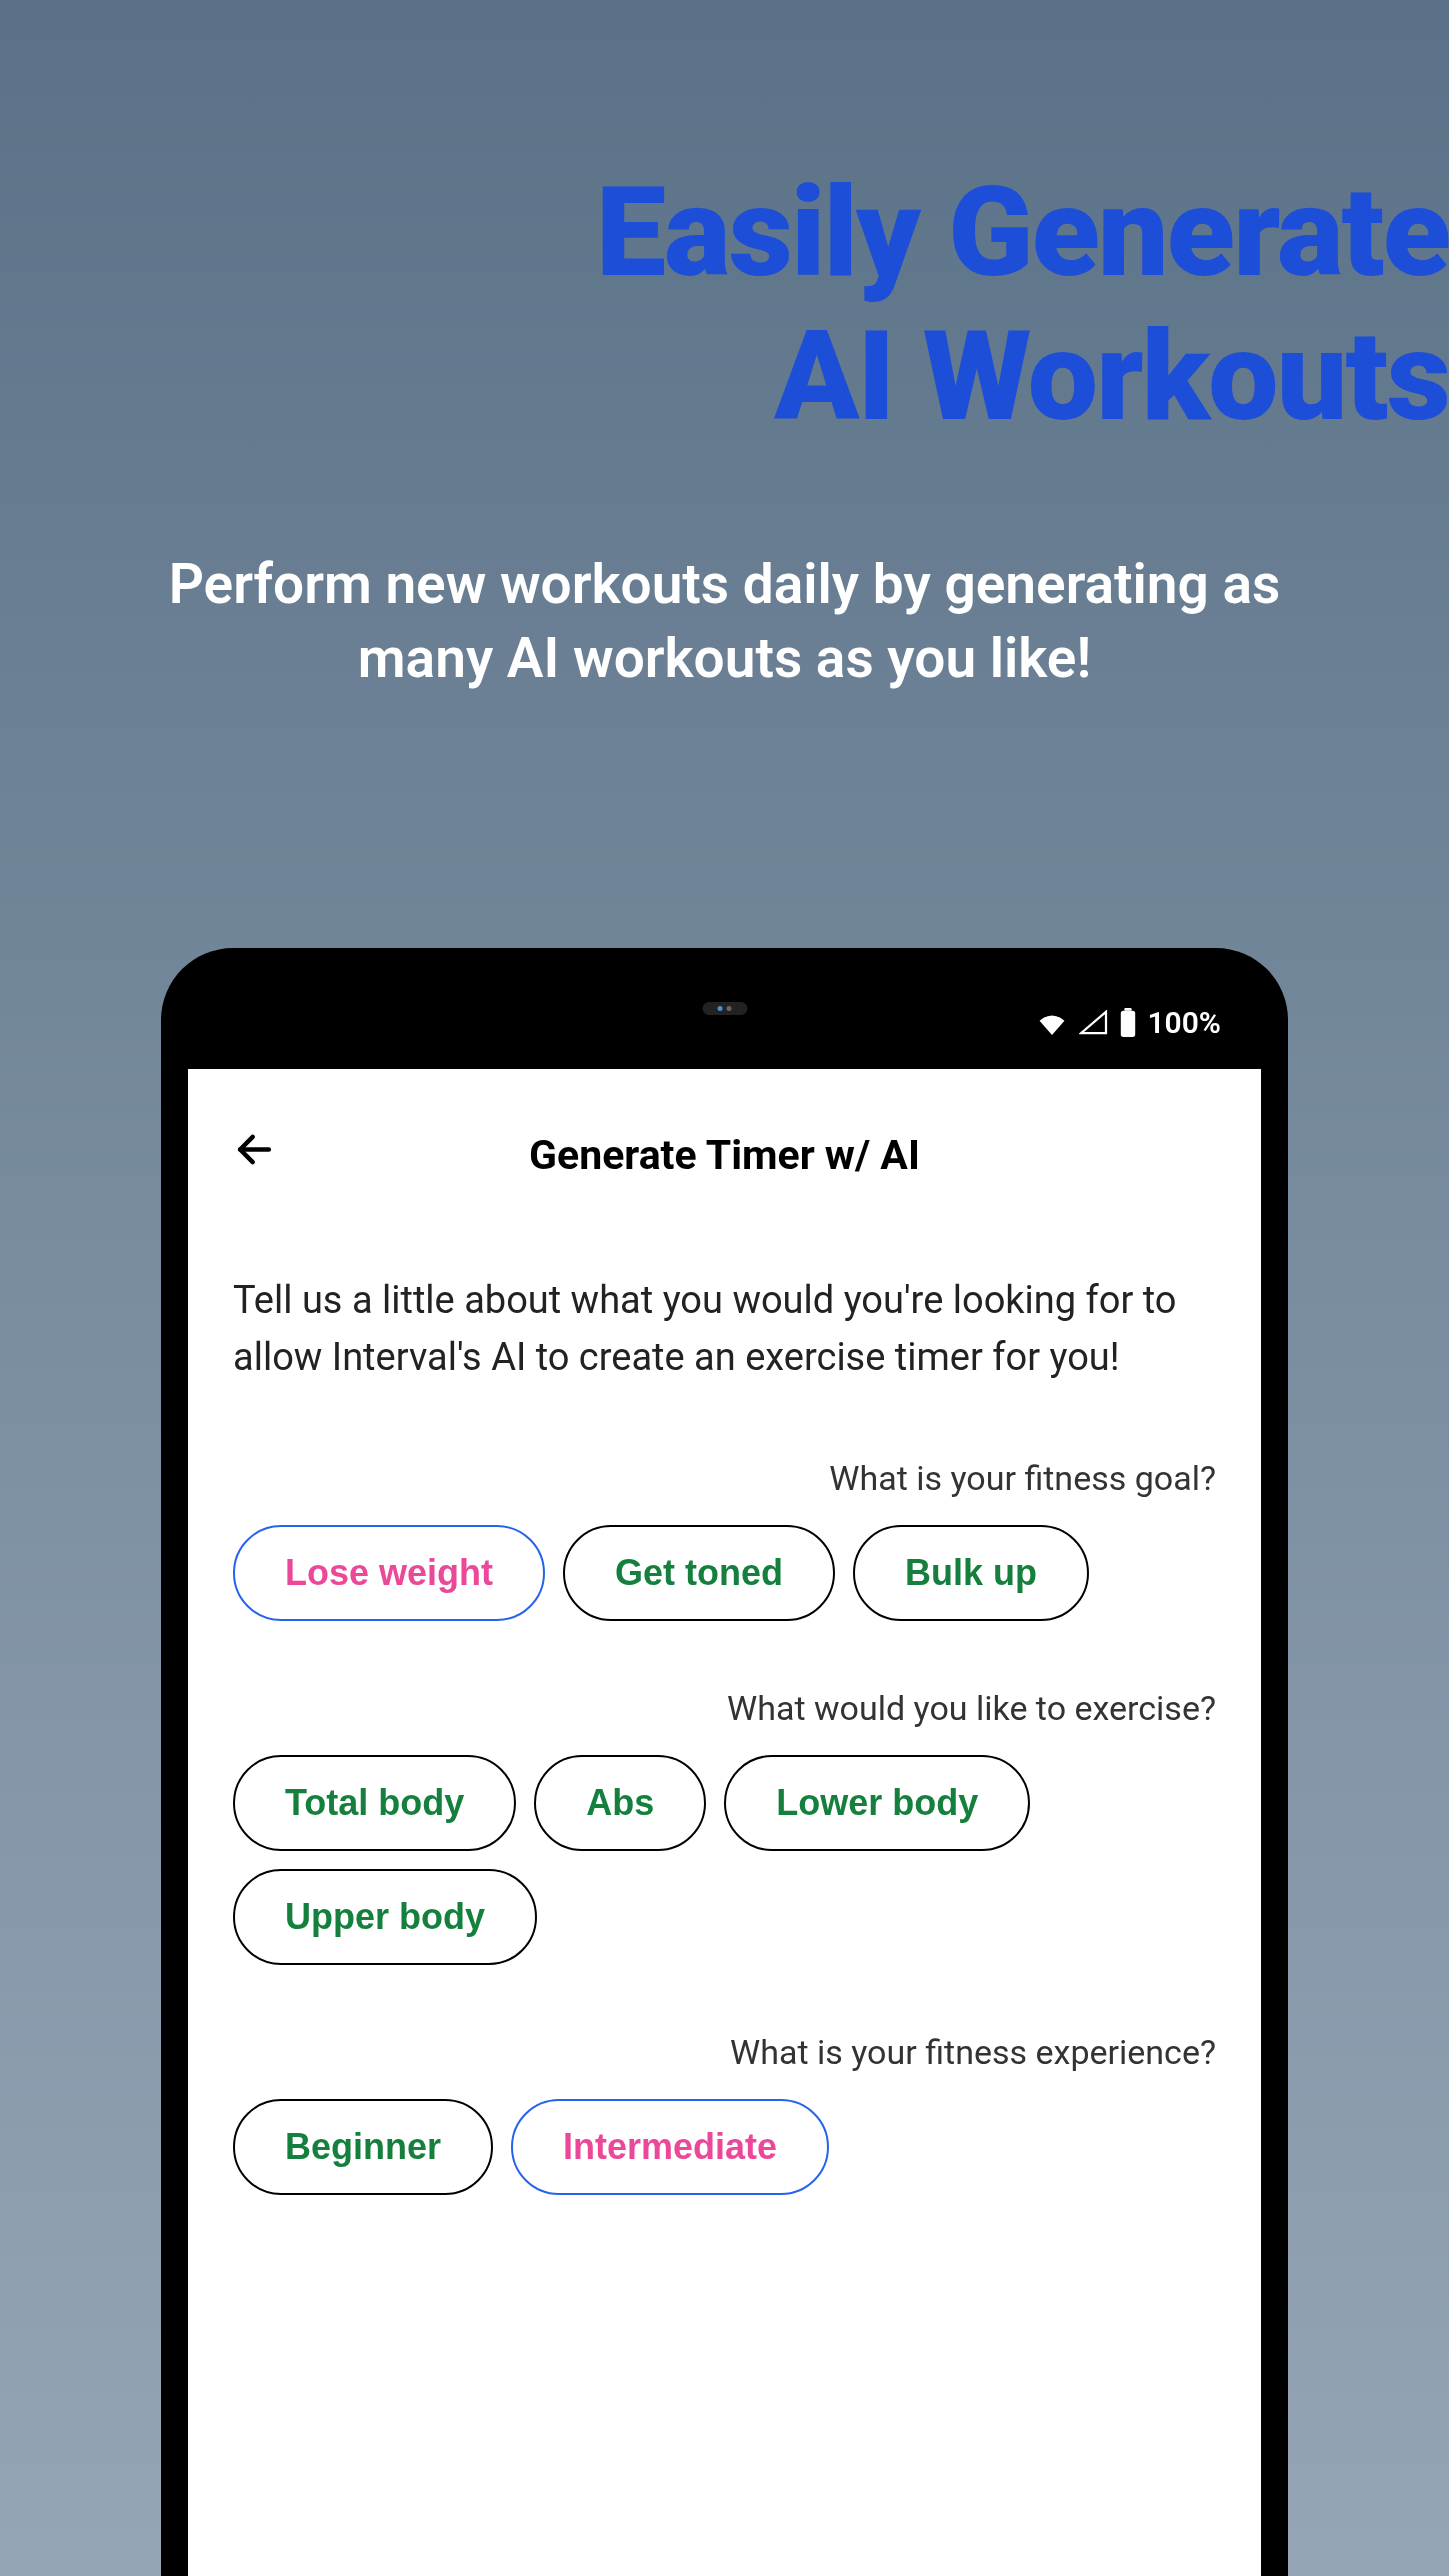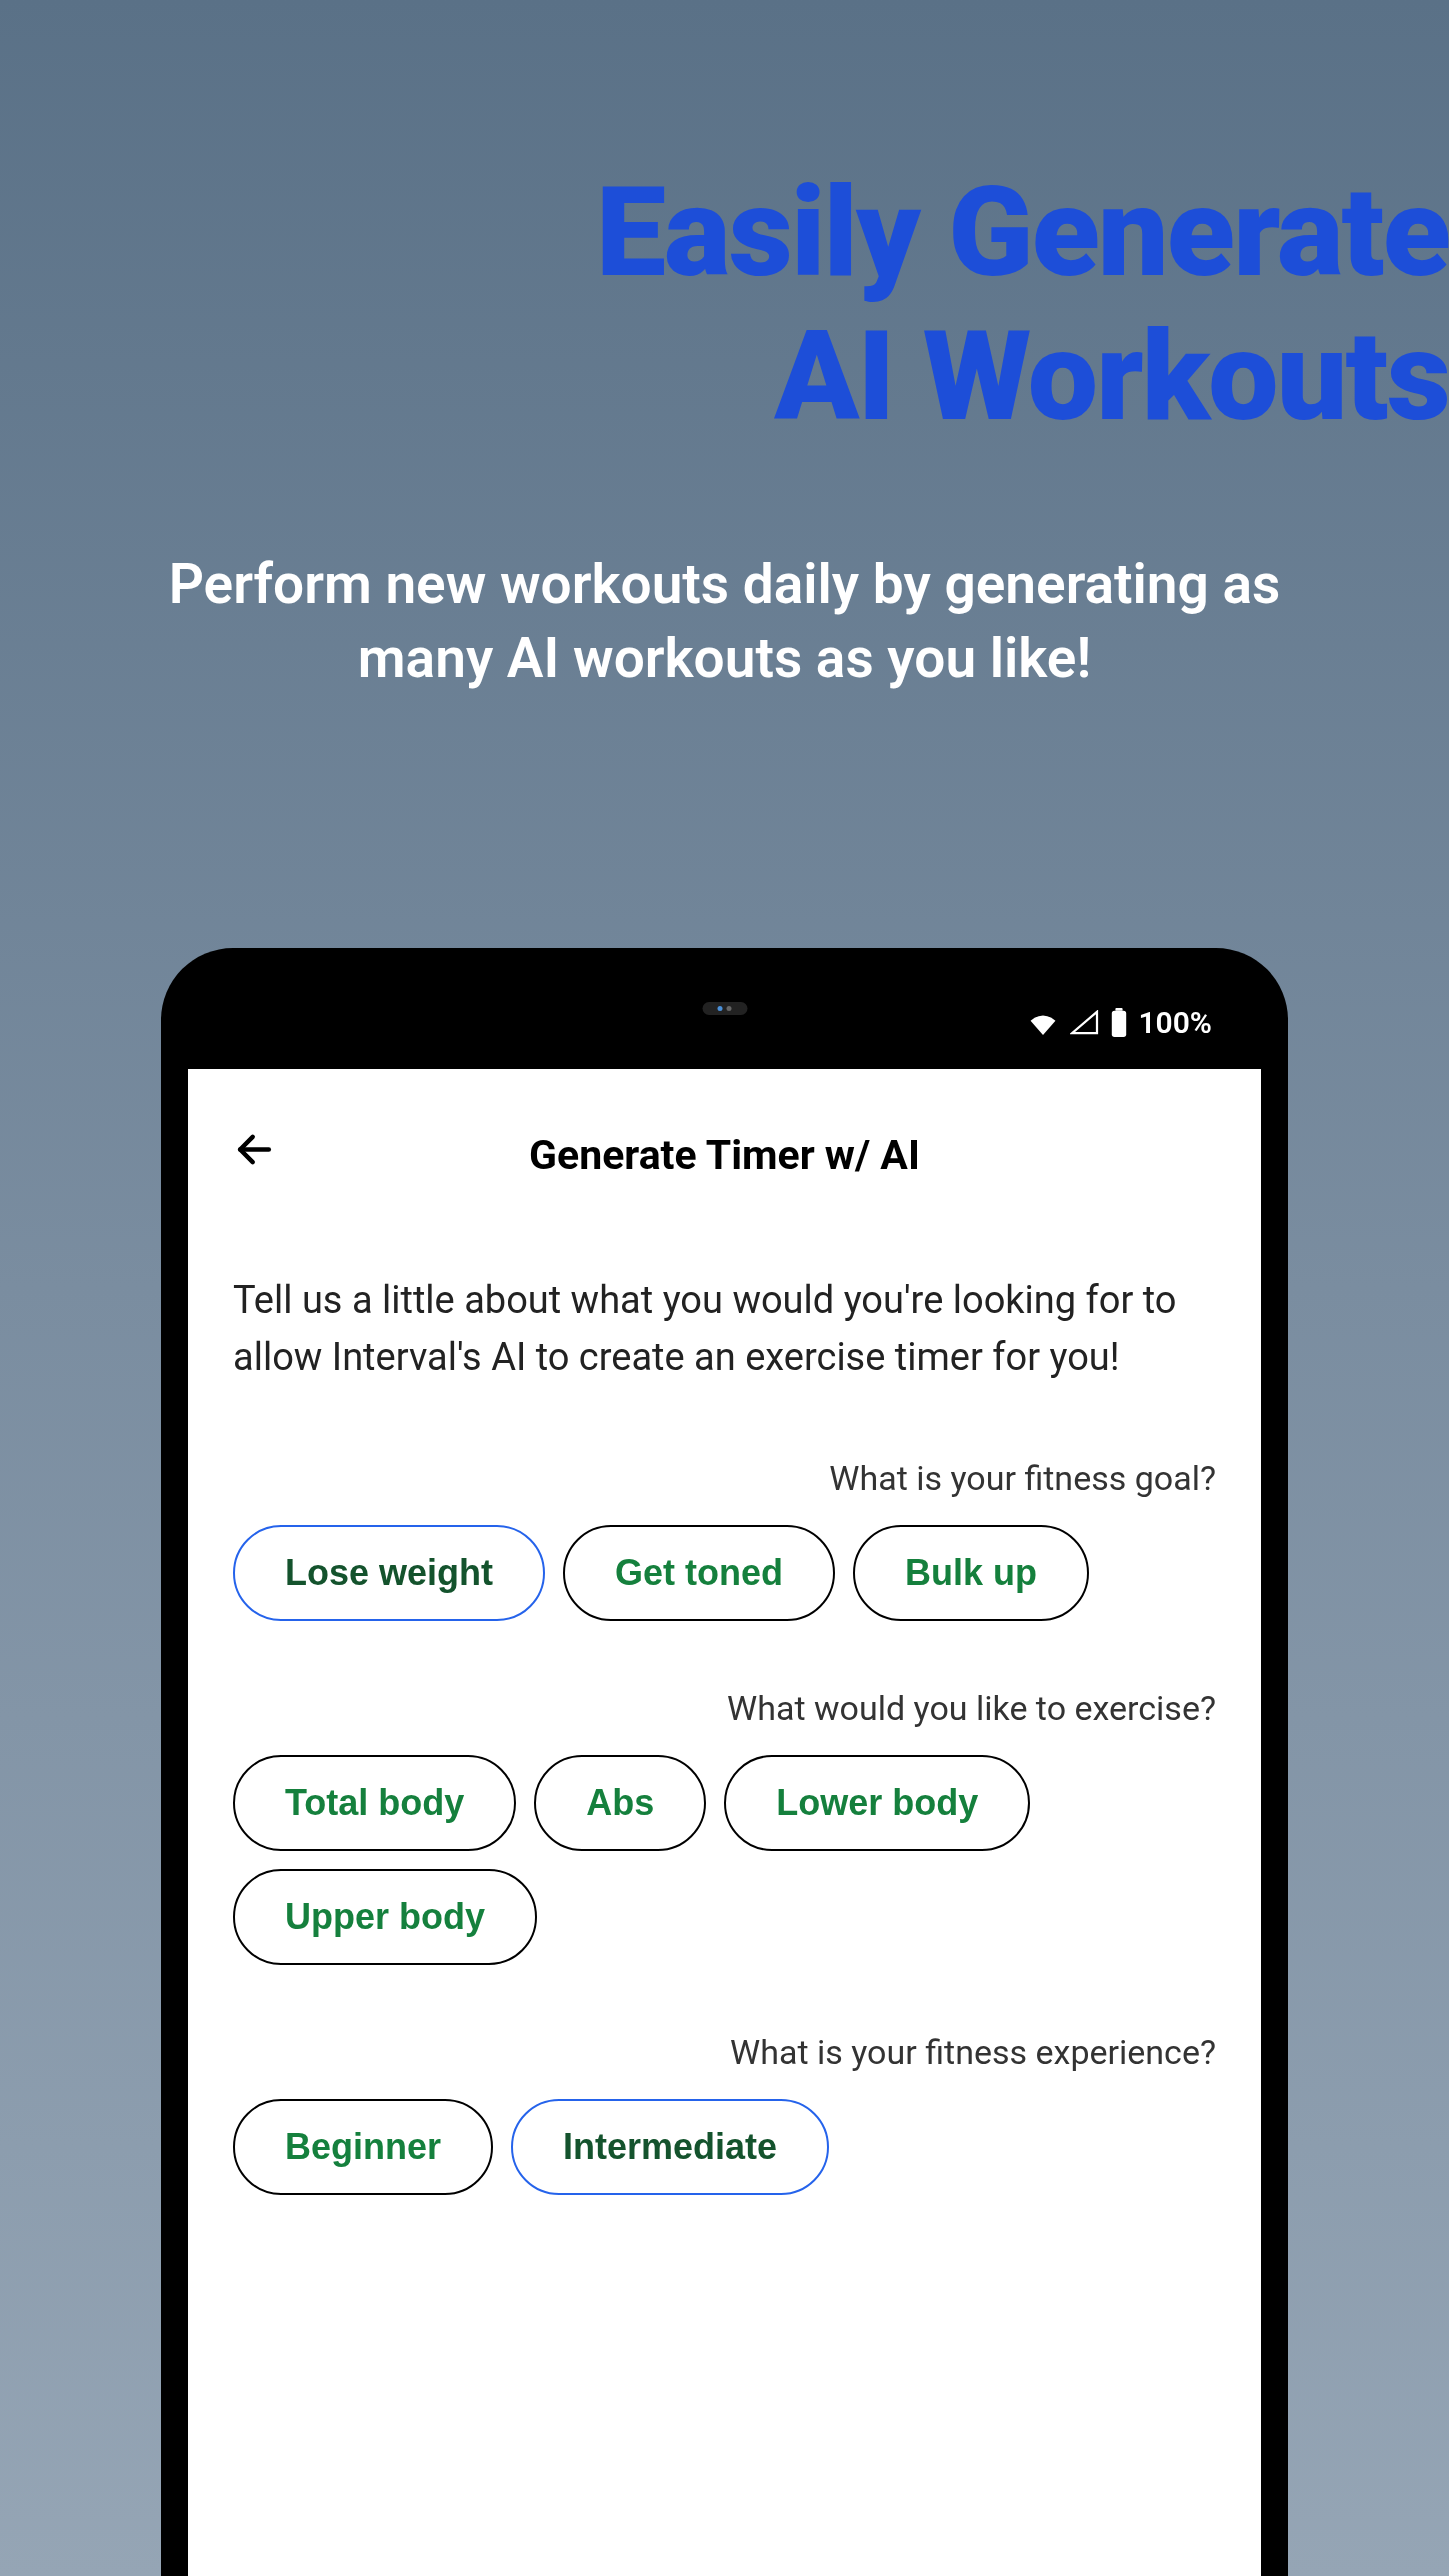--- a/index.html
+++ b/index.html
@@ -84,21 +84,21 @@
     width: 5.4px;
     height: 5.4px;
     background: #666;
     border-radius: 50%;
   }
   
   .status-bar {
     position: absolute;
     top: 0;
     left: 0;
-    right: 9px;
+    right: 0;
     height: 94px;
     display: flex;
     align-items: center;
     justify-content: flex-end;
     padding: 0 40px;
     gap: 10.7px;
     color: white;
   }
   
   .status-bar .battery-text {
@@ -172,21 +172,21 @@
     border-radius: 54px;
     padding: 25px 50px;
     font-size: 36px;
     font-weight: 700;
     color: #15803d;
     cursor: pointer;
   }
   
   .chip.selected {
     border-color: #2563eb;
-    color: #14532d;
+    color: #ec4899;
     text-align: right;
   }
 </style>
 </head>
 <body>
 
 <div class="promo-headline">
   <div>Easily Generate</div>
   <div>AI Workouts</div>
 </div>

